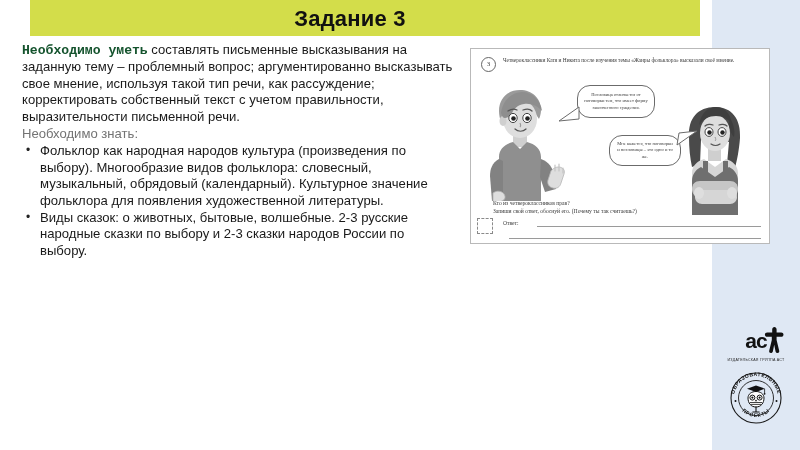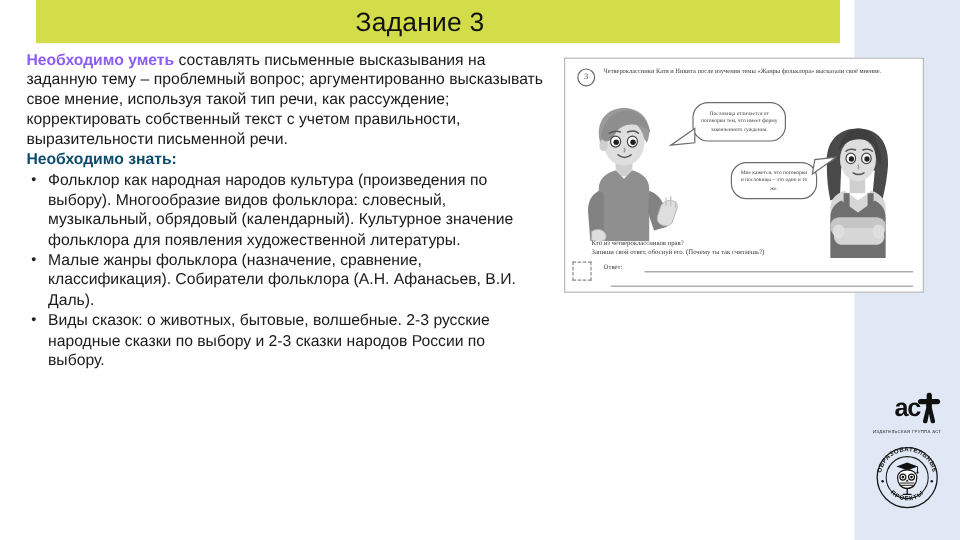--- a/index.html
+++ b/index.html
@@ -19,32 +19,32 @@
   }
 
   
   .title-band{
     position:absolute;left:30px;top:0;width:670px;height:36px;
     background:#d3dd4a;
   }
   .title-text{
     position:absolute;left:30px;top:1px;width:640px;height:35px;
     display:flex;align-items:center;justify-content:center;
-    font-size:22px;font-weight:normal;color:#111;
+    font-size:22px;font-weight:bold;color:#111;
     letter-spacing:.2px;
   }
 
   
   .left-col{
     position:absolute;left:22px;top:42px;width:432px;
     font-size:13.1px;line-height:16.4px;color:#1a1a1a;
   }
   .lead{margin:0 0 0 0;}
-  .red{color:#8b5cf6;font-weight:bold;}
-  .know-head{color:#0c4a6e;font-weight:bold;margin-top:1px;}
+  .red{color:#14532d;font-weight:bold;font-family:Liberation Mono, monospace;}
+  .know-head{color:#737373;font-weight:normal;margin-top:1px;}
   ul.bullets{list-style:none;margin:1px 0 0 0;padding:0;}
   ul.bullets li{
     position:relative;padding-left:18px;margin-bottom:1px;
   }
   ul.bullets li:before{
     content:"\2022";position:absolute;left:4px;top:-1px;
     font-size:12px;color:#222;
   }
 
   
@@ -135,21 +135,20 @@
   <div class="left-col">
 
     <p class="lead">
       <span class="red">Необходимо уметь</span><span> составлять письменные высказывания на заданную тему – проблемный вопрос; аргументированно высказывать свое мнение, используя такой тип речи, как рассуждение; корректировать собственный текст с учетом правильности, выразительности письменной речи.</span>
     </p>
 
     <div class="know-head">Необходимо знать:</div>
 
     <ul class="bullets">
       <li>Фольклор как народная народов культура (произведения по выбору). Многообразие видов фольклора: словесный, музыкальный, обрядовый (календарный). Культурное значение фольклора для появления художественной литературы.</li>
-      <li>Малые жанры фольклора (назначение, сравнение, классификация). Собиратели фольклора (А.Н. Афанасьев, В.И. Даль).</li>
       <li>Виды сказок: о животных, бытовые, волшебные. 2-3 русские народные сказки по выбору и 2-3 сказки народов России по выбору.</li>
     </ul>
   </div>
 
   <div class="card">
 
     <div class="card-head">
       <div class="task-num">3</div>
       <div class="card-head-txt">Четвероклассники Катя и Никита после изучения темы «Жанры фольклора» высказали своё мнение.</div>
     </div>

